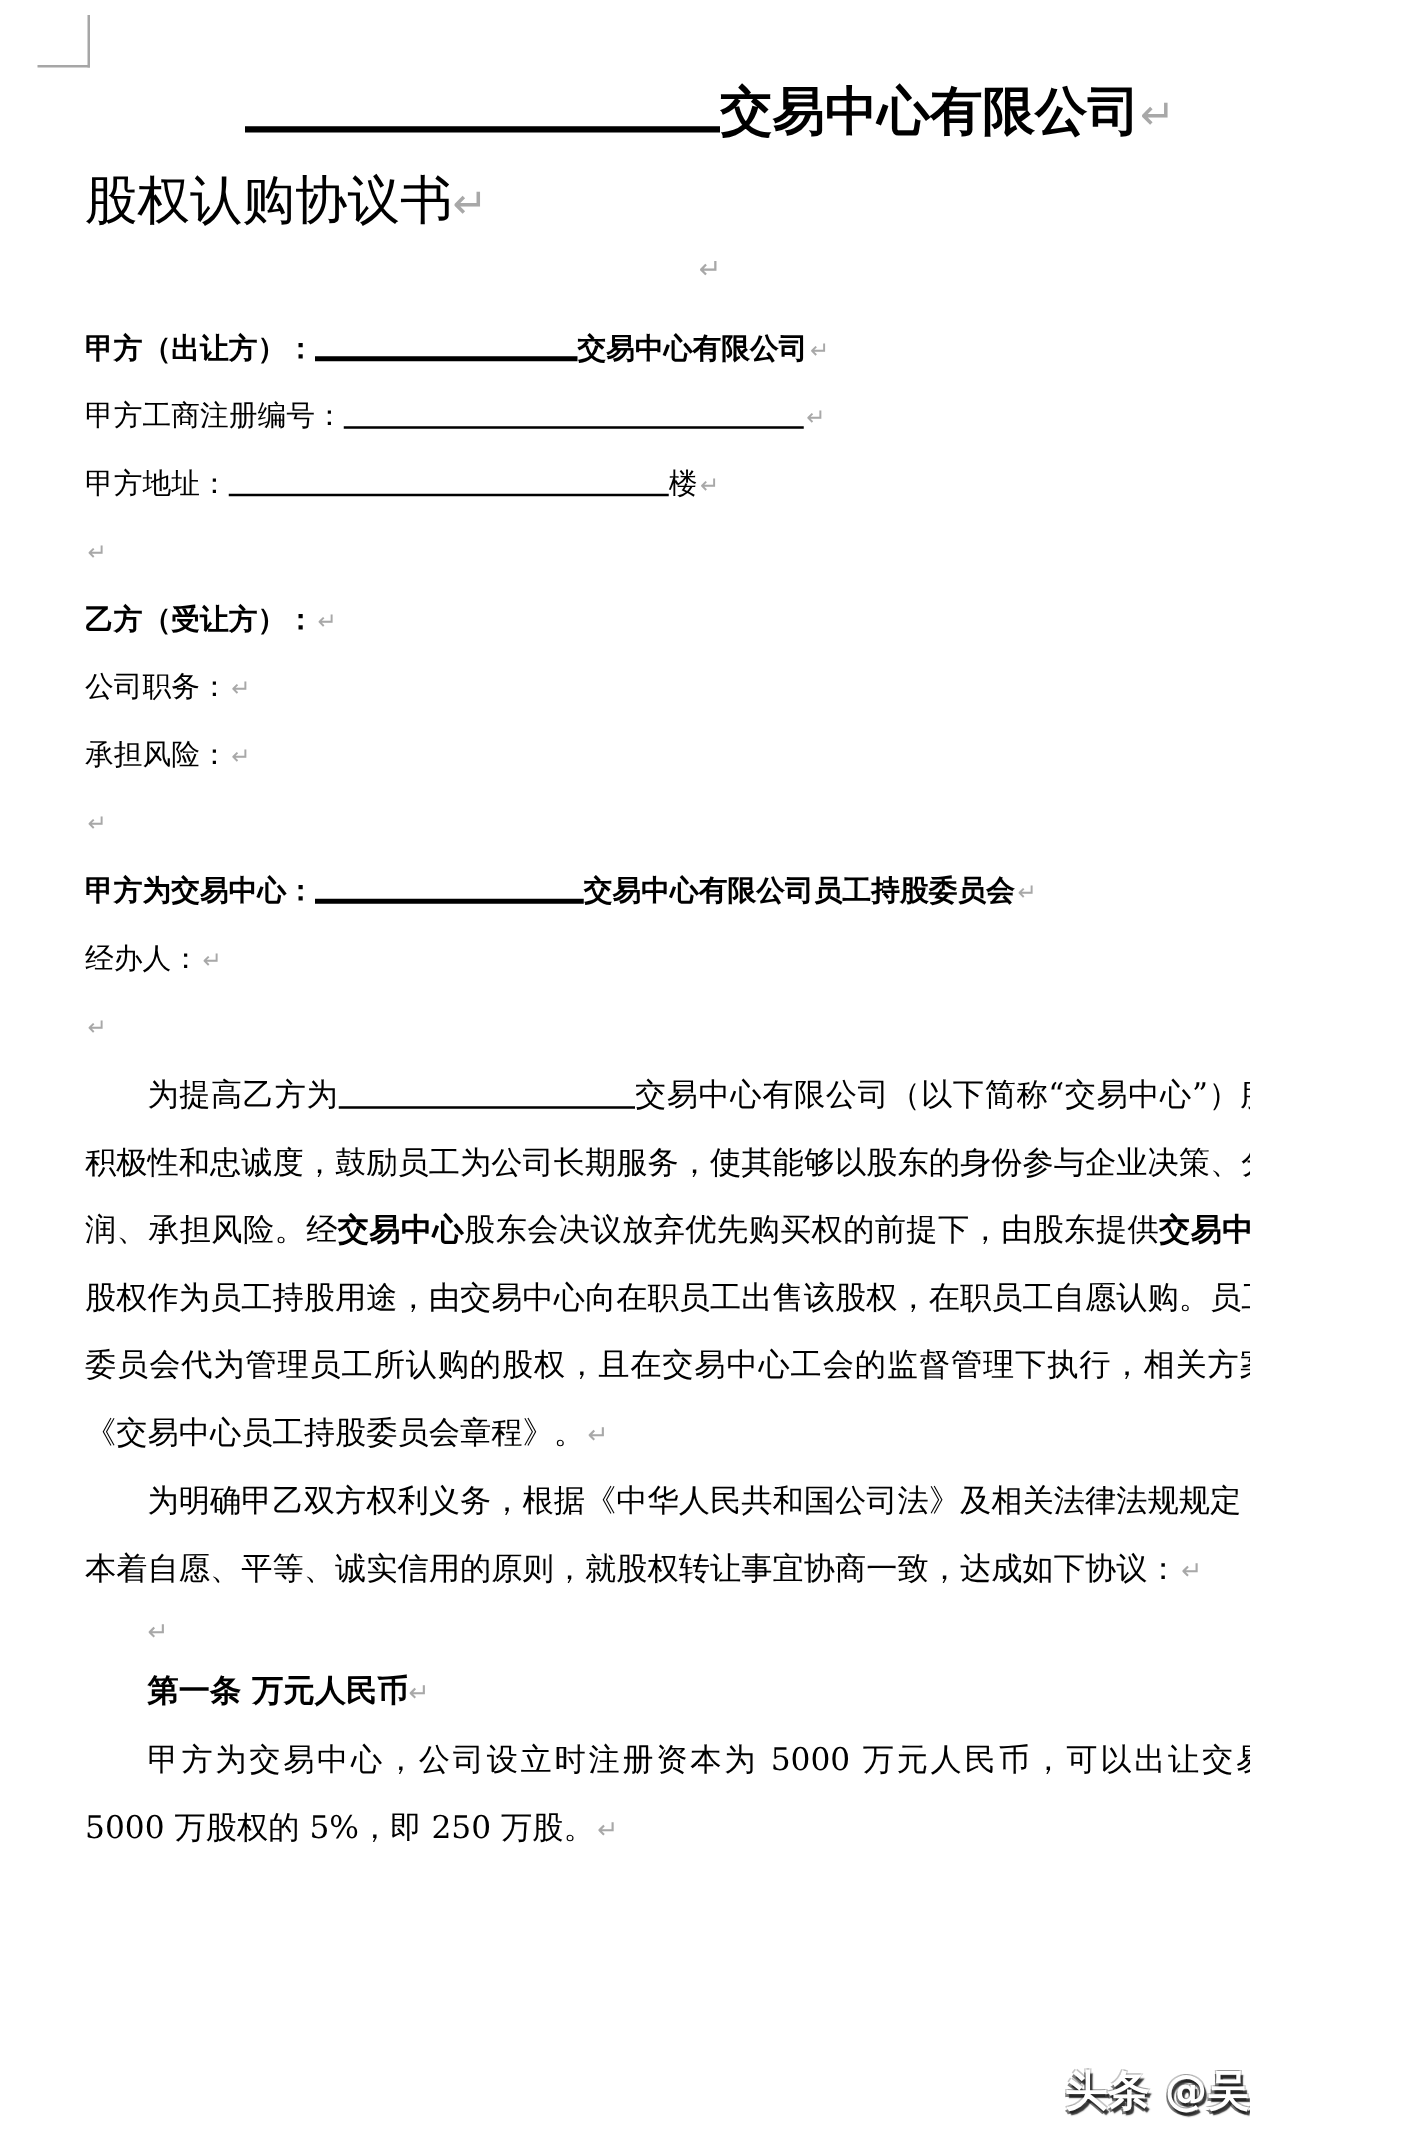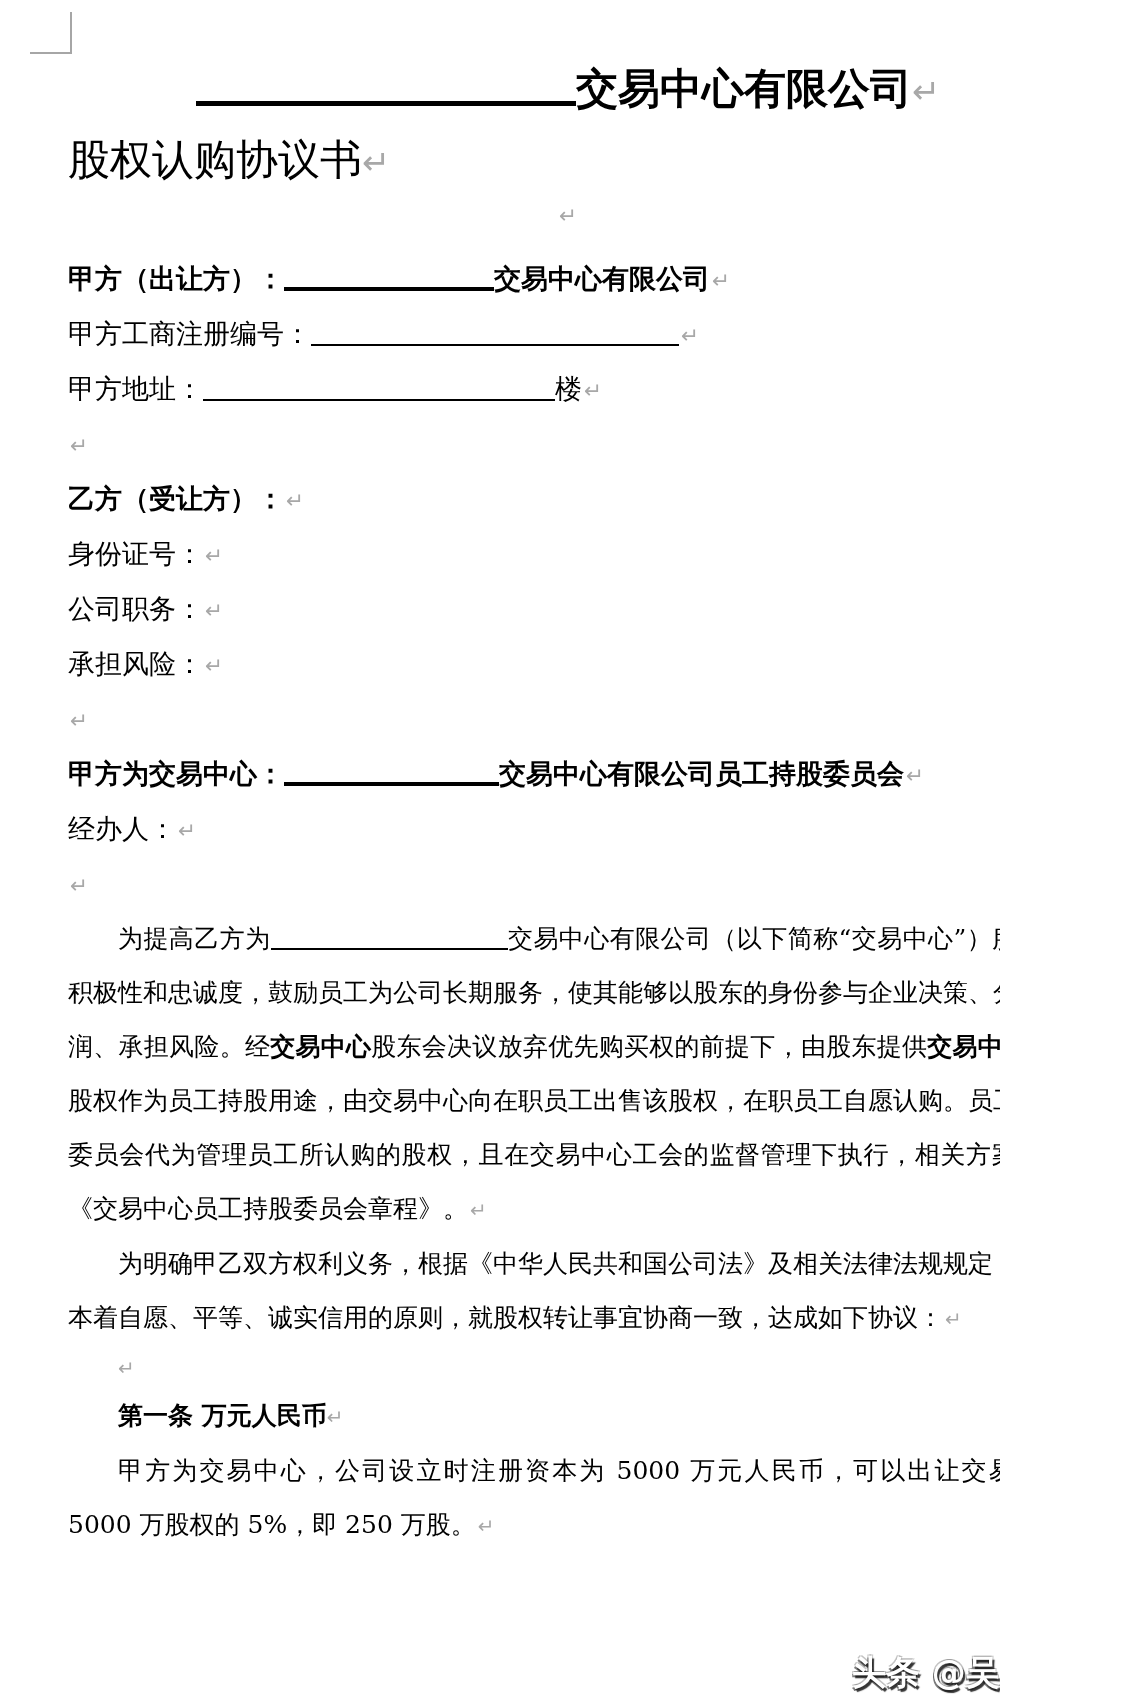--- a/index.html
+++ b/index.html
@@ -18,21 +18,21 @@
   .bmark-tl { left: 30px;  border-right: 2px solid #a6a6a6; border-bottom: 2px solid #a6a6a6; }
   .bmark-tr { left: 1071px; width: 64px; border-left: 2px solid #a6a6a6; border-bottom: 2px solid #a6a6a6; }
 
   .doc { position: absolute; left: 68px; top: 58px; width: 1000px; }
 
   .t1 { font-size: 42px; line-height: 62px; font-weight: bold; text-align: center; margin: 0; white-space: nowrap; }
   .t2 { font-size: 42px; line-height: 62px; font-weight: normal; text-align: left; margin: 6px 0 0 0; white-space: nowrap; }
   .markline { text-align: center; font-size: 27px; line-height: 40px; margin: 0; }
 
   .partyblock { margin-top: 16px; }
-  .pline { font-size: 27px; line-height: 53px; margin: 0; white-space: nowrap; }
+  .pline { font-size: 23px; line-height: 53px; margin: 0; white-space: nowrap; }
   .b { font-weight: bold; }
 
   .para { font-size: 25px; line-height: 54px; margin: 0; text-align: justify; text-indent: 2em; }
   .indent2 { text-indent: 2em; }
   .ah { font-size: 25px; line-height: 53px; font-weight: bold; margin: 0; text-indent: 2em; white-space: nowrap; }
   .emptyline-sm { font-size: 25px; line-height: 42px; margin: 0; }
 
   .blank {
     display: inline-block;
     height: 1em;
@@ -87,21 +87,20 @@
       <p class="pline"><span class="b">甲方（出让方）：</span><span class="blank thick bw-a"></span><span class="b">交易中心有限公司</span><span class="pilcrow">↵</span></p>
 
       <p class="pline"><span>甲方工商注册编号：</span><span class="blank bw-reg"></span><span class="pilcrow">↵</span></p>
 
       <p class="pline"><span>甲方地址：</span><span class="blank bw-addr"></span><span>楼</span><span class="pilcrow">↵</span></p>
 
       <p class="pline"><span class="pilcrow">↵</span></p>
 
       <p class="pline"><span class="b">乙方（受让方）：</span><span class="pilcrow">↵</span></p>
 
-      <p class="pline"><span>身份证号：</span><span class="pilcrow">↵</span></p>
 
       <p class="pline"><span>公司职务：</span><span class="pilcrow">↵</span></p>
 
       <p class="pline"><span>承担风险：</span><span class="pilcrow">↵</span></p>
 
       <p class="pline"><span class="pilcrow">↵</span></p>
 
       <p class="pline"><span class="b">甲方为交易中心：</span><span class="blank thick bw-agency"></span><span class="b">交易中心有限公司员工持股委员会</span><span class="pilcrow">↵</span></p>
 
       <p class="pline"><span>经办人：</span><span class="pilcrow">↵</span></p>

